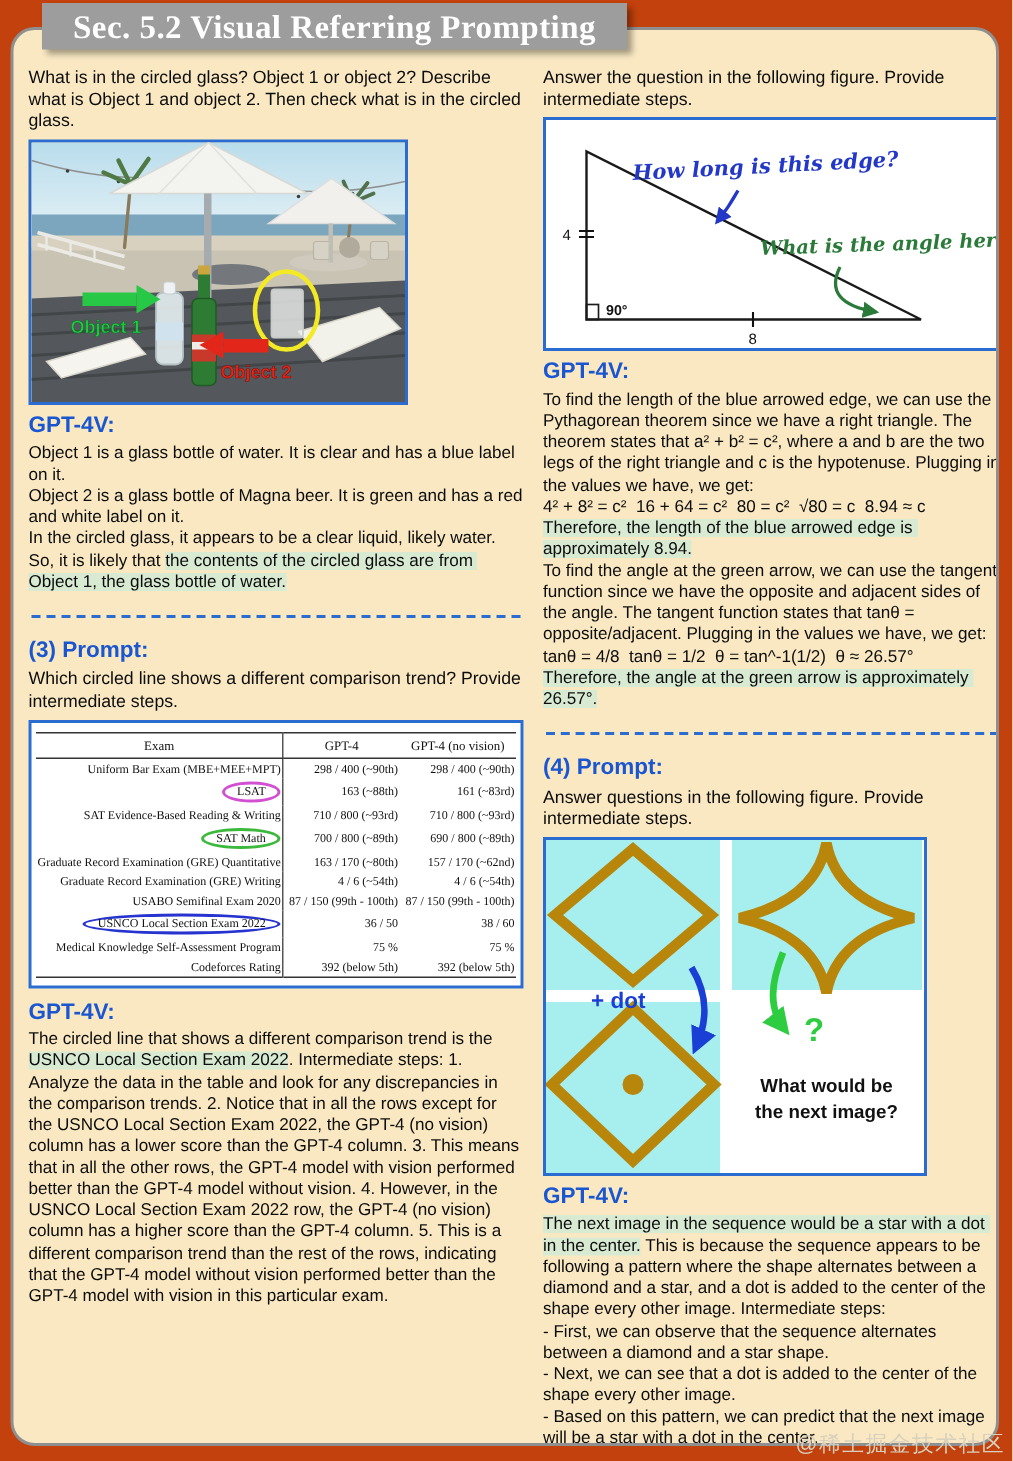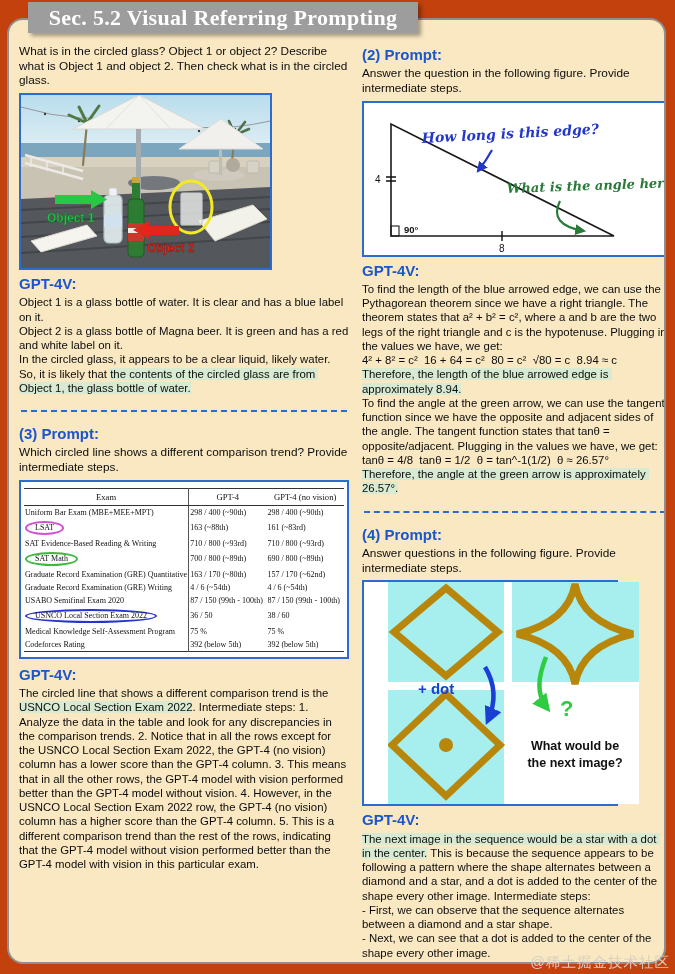--- a/index.html
+++ b/index.html
@@ -10,25 +10,25 @@
   .columns{display:flex;padding:24px 6px 6px 10px;gap:13px;}
   .col-left{width:330px;flex:none;}
   .col-right{width:306px;flex:none;}
   h2.sec{margin:2px 0 3px;font-size:15px;color:#1a56d0;line-height:1.15;}
   p.prompt{margin:0 0 5px;font-size:11.8px;line-height:1.25;color:#0c0c0c;}
   p.answer{margin:0;font-size:11.4px;line-height:1.25;color:#0c0c0c;white-space:pre-wrap;}
   .hl{background:#d9ead3;}
   hr.dashed{border:none;border-top:2.5px dashed #2a6cd0;margin:15px 2px 13px;}
   .photo-frame{width:253px;border:2px solid #2a6cd0;margin:2px 0 5px;line-height:0;box-sizing:border-box;}
   .fig-box{border:2.5px solid #2a6cd0;background:#fff;line-height:0;margin:2px 0 5px;box-sizing:border-box;width:306px;}
-  .fig-box.small{width:256px;padding-left:24px;}
+  .fig-box.small{width:256px;}
   .table-box{border:2.5px solid #2a6cd0;background:#fff;padding:6px 3px 5px;margin:3px 0 7px;}
   table.exams{width:100%;border-collapse:collapse;font-family:"Liberation Serif",serif;font-size:8px;color:#111;border-bottom:1px solid #333;}
   table.exams th{font-weight:normal;font-size:8.6px;border-top:1px solid #333;border-bottom:1px solid #333;padding:3px 1px;text-align:center;}
-  table.exams td{padding:2px 1px;text-align:left;white-space:nowrap;}
+  table.exams td{padding:2px 1px;text-align:right;white-space:nowrap;}
   table.exams .c-exam{border-right:1px solid #555;width:51%;}
   table.exams .c-val{width:24.5%;font-family:Liberation Serif, serif;}
   .circled{display:inline-block;border:2px solid;border-radius:50%;padding:0 8px 1px;}
   .circle-pink{border-color:#d24fd2;}
   .circle-green{border-color:#3cb93c;}
   .circle-blue{border-color:#2733cf;}
   .watermark{position:absolute;right:5px;bottom:2px;font-size:14.5px;color:#d8d0bd;z-index:6;letter-spacing:1px;font-family:"Liberation Sans",sans-serif;}
   .hand{font-family:"DejaVu Serif",serif;font-style:italic;font-weight:bold;}
 </style>
 </head>
@@ -216,21 +216,20 @@
           </div>
 
           <h2 class="sec">GPT-4V:</h2>
           <p class="answer"><span>The circled line that shows a different comparison trend is the </span><span class="hl">USNCO Local Section Exam 2022</span><span>. Intermediate steps: 1. Analyze the data in the table and look for any discrepancies in the comparison trends. 2. Notice that in all the rows except for the USNCO Local Section Exam 2022, the GPT-4 (no vision) column has a lower score than the GPT-4 column. 3. This means that in all the other rows, the GPT-4 model with vision performed better than the GPT-4 model without vision. 4. However, in the USNCO Local Section Exam 2022 row, the GPT-4 (no vision) column has a higher score than the GPT-4 column. 5. This is a different comparison trend than the rest of the rows, indicating that the GPT-4 model without vision performed better than the GPT-4 model with vision in this particular exam.</span></p>
         </section>
       </div>
 
       <div class="col-right">
 
         <section>
-          <h2 class="sec">(2) Prompt:</h2>
           <p class="prompt">Answer the question in the following figure. Provide intermediate steps.</p>
 
           <div class="fig-box">
             <svg width="301" height="152" viewBox="0 0 301 152" xmlns="http://www.w3.org/2000/svg">
               <defs>
                 <marker id="arrB" viewBox="0 0 10 10" refX="8" refY="5" markerWidth="5" markerHeight="5" orient="auto-start-reverse">
                   <path d="M0,0 L10,5 L0,10 z" fill="#2438c8"></path>
                 </marker>
                 <marker id="arrG" viewBox="0 0 10 10" refX="8" refY="5" markerWidth="5" markerHeight="5" orient="auto-start-reverse">
                   <path d="M0,0 L10,5 L0,10 z" fill="#2a7a3a"></path>

